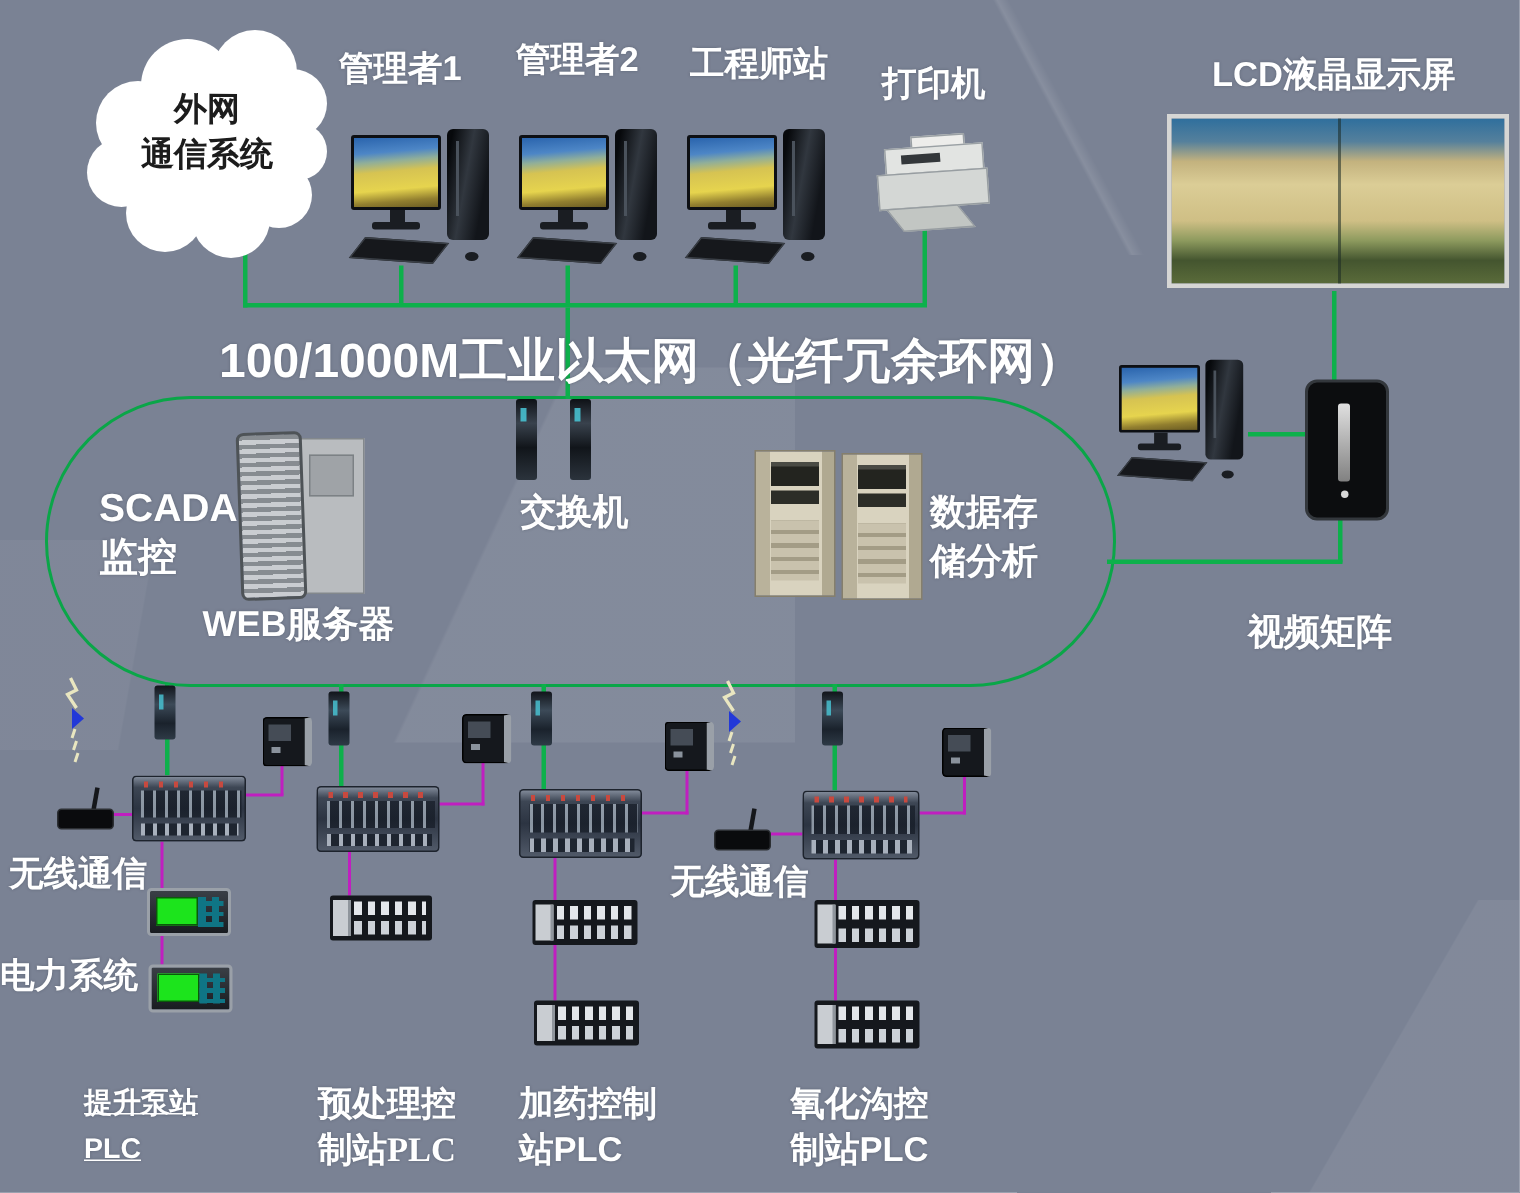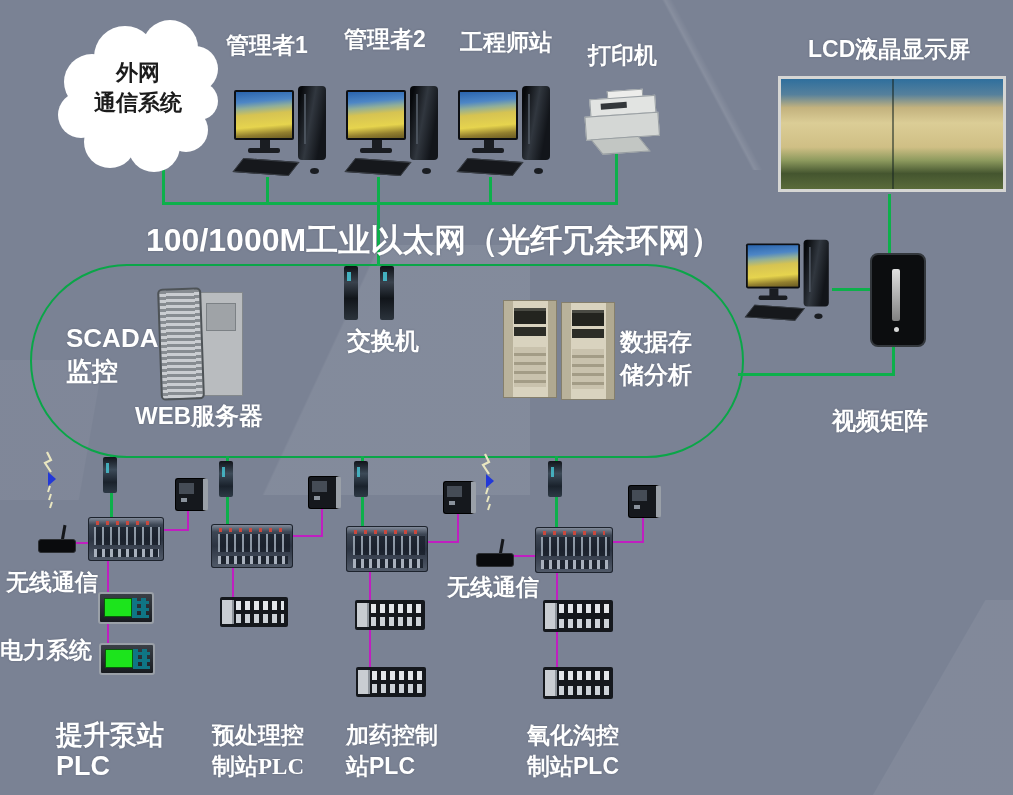--- a/index.html
+++ b/index.html
@@ -347,21 +347,21 @@
     <div>数据存</div>
     <div>储分析</div>
   </div>
   <div class="lbl" style="left:135px;top:400px;font-size:24px;">WEB服务器</div>
   <div class="lbl" style="left:832px;top:405px;font-size:24px;">视频矩阵</div>
 
   <div class="lbl" style="left:6px;top:567px;font-size:23px;">无线通信</div>
   <div class="lbl" style="left:0;top:635px;font-size:23px;">电力系统</div>
   <div class="lbl" style="left:447px;top:572px;font-size:23px;">无线通信</div>
 
-  <div class="lbl" style="left:56px;top:720px;font-size:27px;line-height:31px;">
+  <div class="lbl" style="left:56px;top:720px;font-size:19px;line-height:31px;text-decoration:underline;">
     <div>提升泵站</div>
     <div>PLC</div>
   </div>
   <div class="lbl" style="left:212px;top:720px;font-size:23px;line-height:31px;font-family:Liberation Serif, serif;">
     <div>预处理控</div>
     <div>制站PLC</div>
   </div>
   <div class="lbl" style="left:346px;top:720px;font-size:23px;line-height:31px;">
     <div>加药控制</div>
     <div>站PLC</div>

